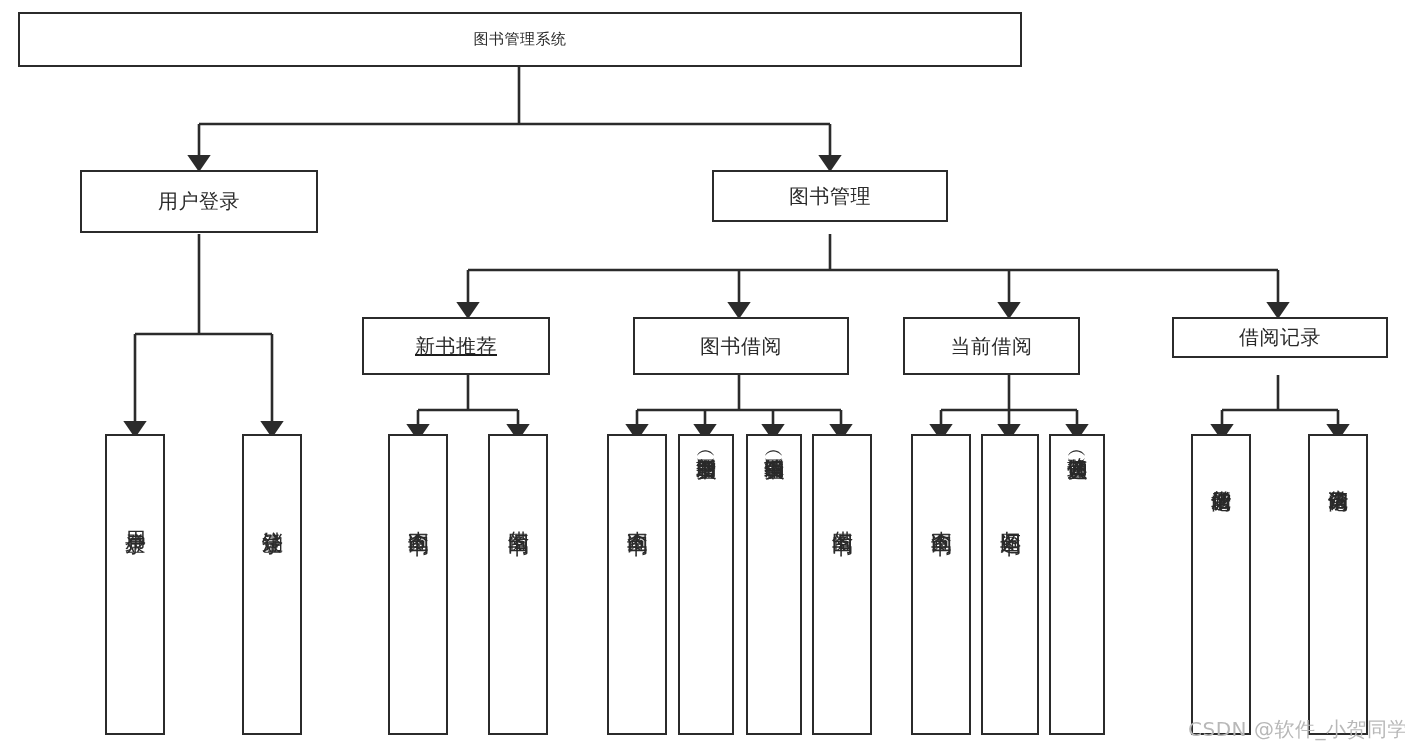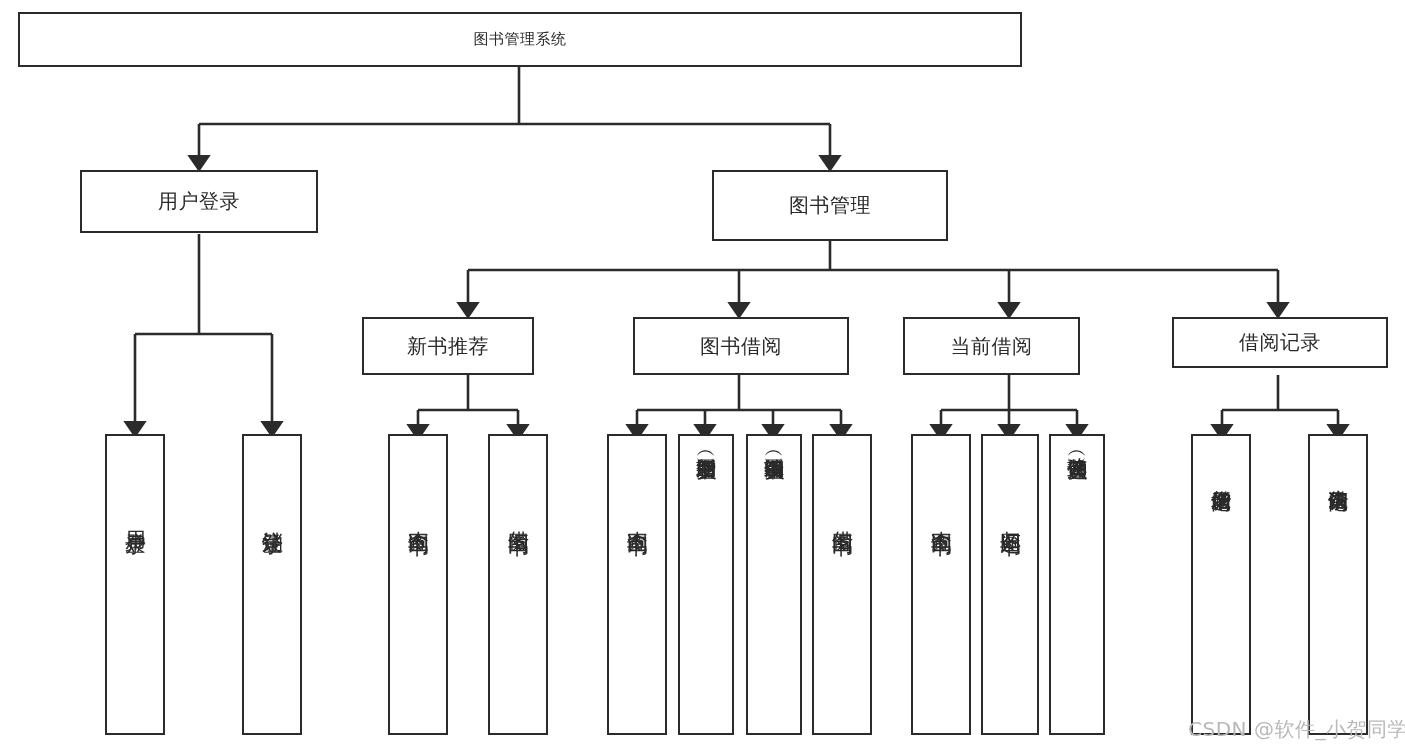--- a/index.html
+++ b/index.html
@@ -135,34 +135,34 @@
     </g>
   </svg>
 
   <div class="node horiz root" style="left:18px; top:12px; width:1004px; height:55px;">
     <span class="label">图书管理系统</span>
   </div>
 
   <div class="node horiz lvl2" style="left:80px; top:170px; width:238px; height:63px;">
     <span class="label">用户登录</span>
   </div>
-  <div class="node horiz lvl2" style="left:712px; top:170px; width:236px; height:71px;">
+  <div class="node horiz lvl2" style="left:712px; top:170px; width:236px; height:52px;">
     <span class="label">图书管理</span>
   </div>
 
-  <div class="node horiz lvl2" style="left:362px; top:317px; width:172px; height:58px;">
+  <div class="node horiz lvl2" style="left:362px; top:317px; width:188px; height:58px;text-decoration:underline;">
     <span class="label">新书推荐</span>
   </div>
   <div class="node horiz lvl2" style="left:633px; top:317px; width:216px; height:58px;">
     <span class="label">图书借阅</span>
   </div>
   <div class="node horiz lvl2" style="left:903px; top:317px; width:177px; height:58px;">
     <span class="label">当前借阅</span>
   </div>
-  <div class="node horiz lvl2" style="left:1172px; top:317px; width:216px; height:51px;">
+  <div class="node horiz lvl2" style="left:1172px; top:317px; width:216px; height:41px;">
     <span class="label">借阅记录</span>
   </div>
 
   <div class="node vert" style="left:105px; top:434px; width:60px; height:301px; padding-top:78px;">
     <span class="label">用户登录</span>
   </div>
   <div class="node vert" style="left:242px; top:434px; width:60px; height:301px; padding-top:78px;">
     <span class="label">注销登录</span>
   </div>
 

